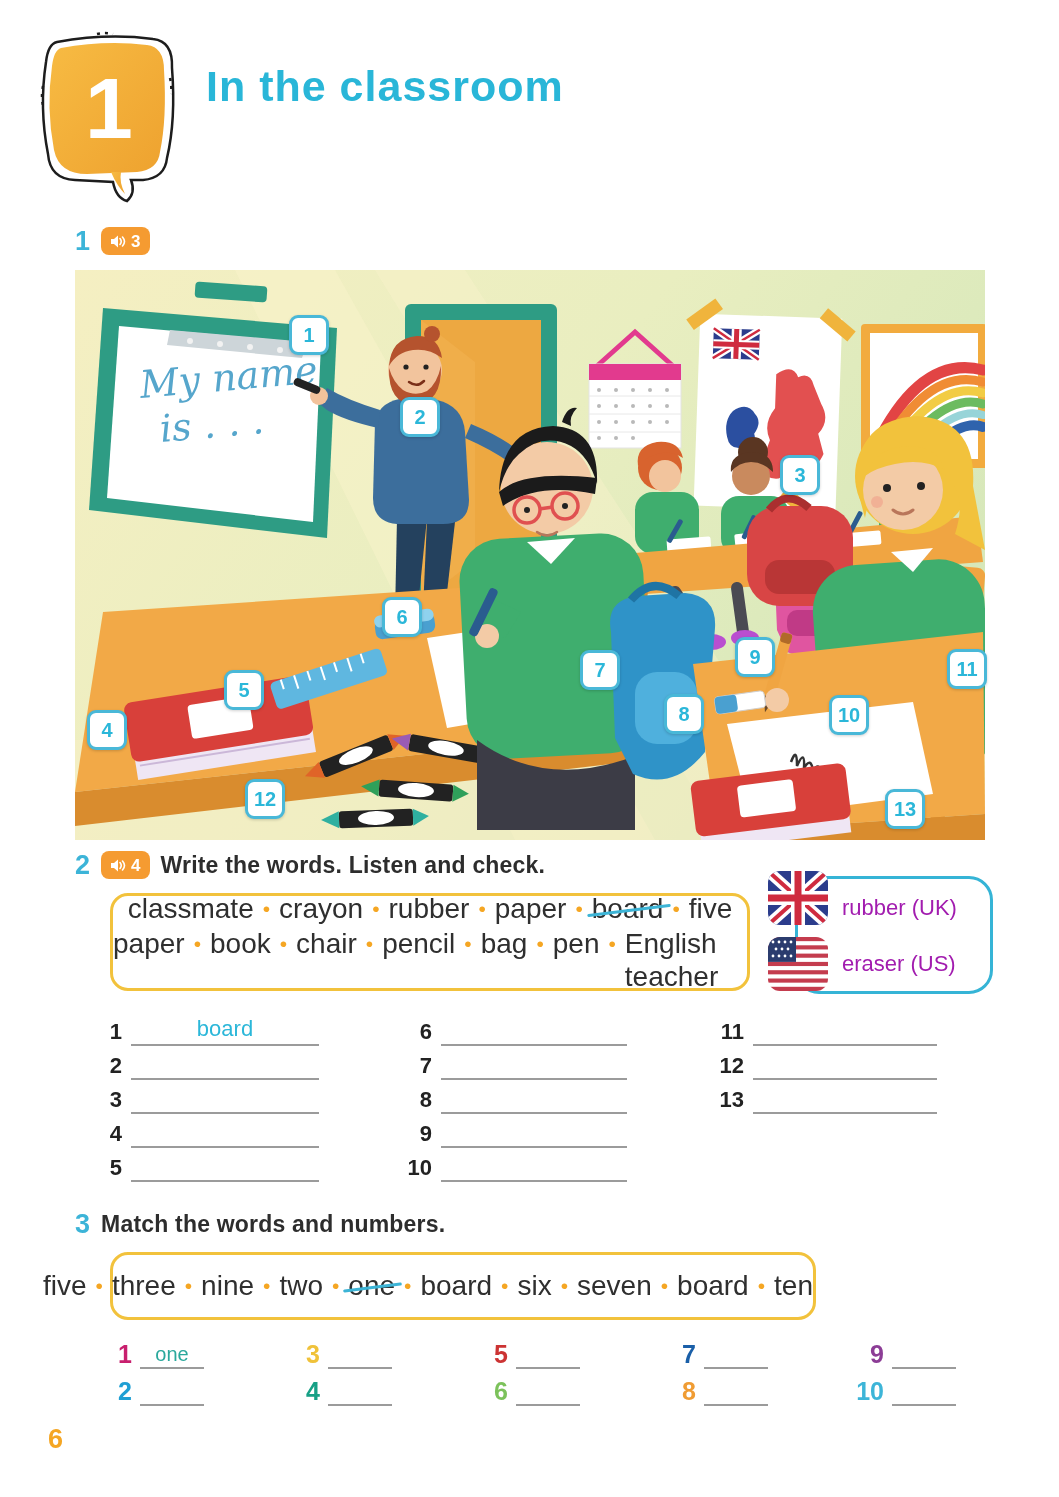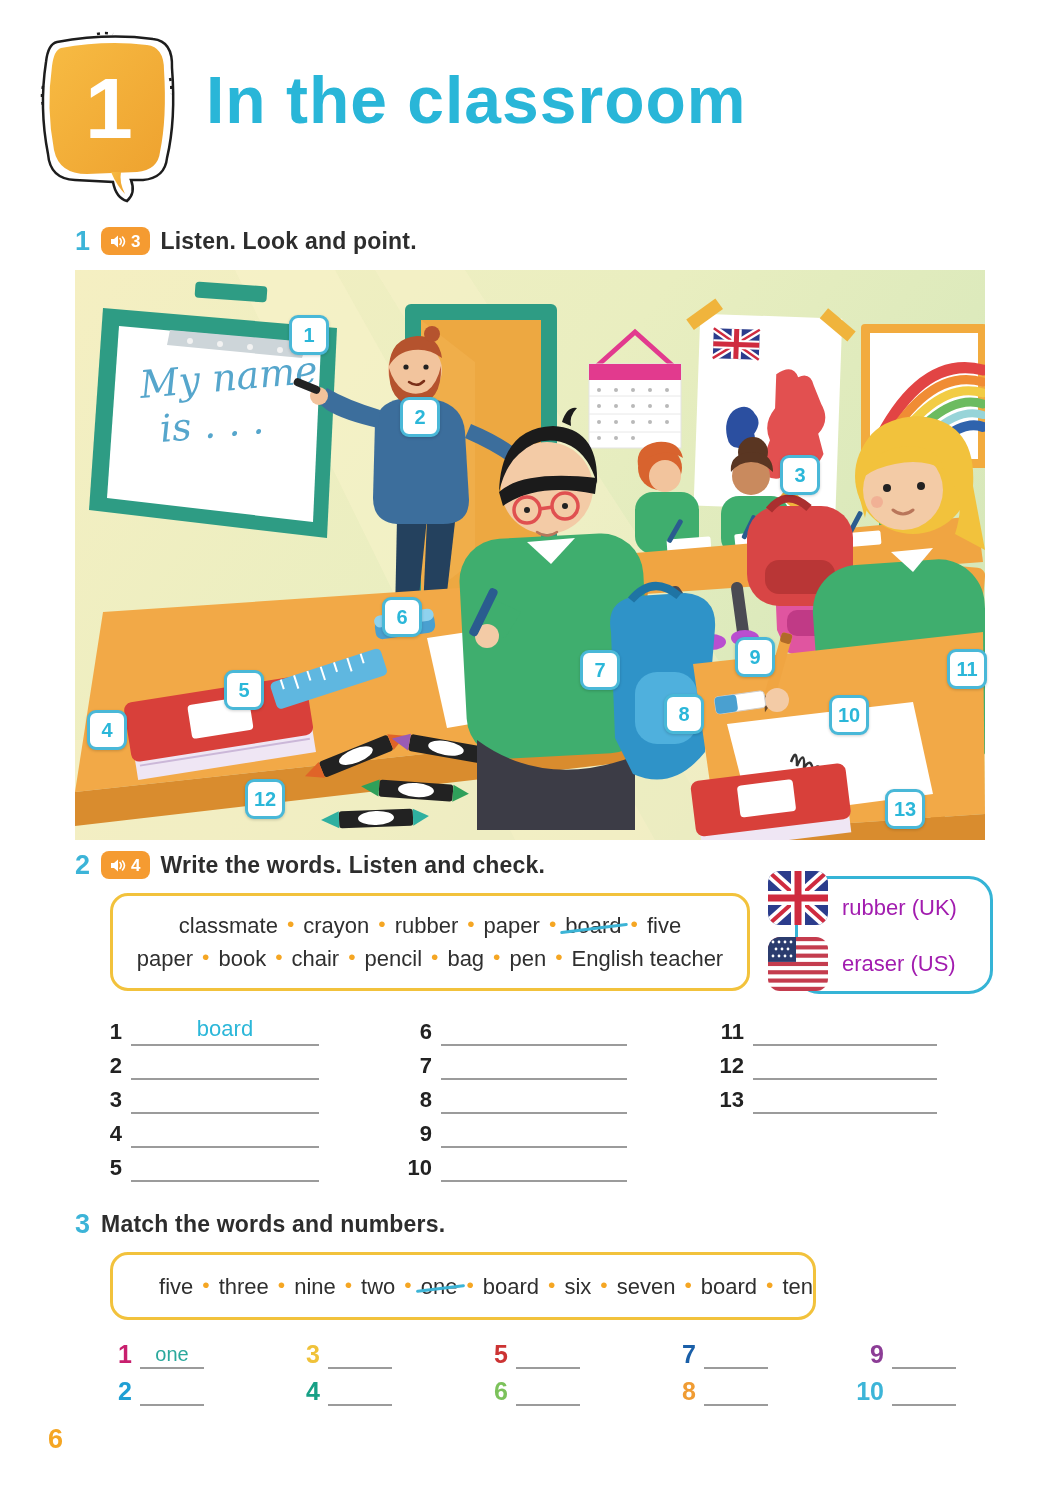--- a/index.html
+++ b/index.html
@@ -1,21 +1,21 @@
 <!DOCTYPE html>
 <html><head>
 <meta charset="utf-8">
 <style>
   html,body{margin:0;padding:0;background:#fff;}
   .page{position:relative;width:1059px;height:1497px;background:#fff;
         font-family:"Liberation Sans",sans-serif;overflow:hidden;}
 
   
   .unit-badge{position:absolute;left:33px;top:26px;width:148px;height:180px;}
-  .page-title{position:absolute;left:206px;top:62px;font-size:66px;font-weight:800;
+  .page-title{position:absolute;left:206px;top:62px;font-size:43px;font-weight:800;
               color:#29b6d8;letter-spacing:1px;white-space:nowrap;text-align:right;}
 
   
   .ex-head{position:absolute;display:flex;align-items:center;gap:11px;}
   .ex-num{font-size:27px;font-weight:bold;color:#3cb4d8;line-height:1;}
   .audio-badge{display:inline-flex;align-items:center;gap:5px;background:#f59b31;
                border-radius:8px;padding:4px 9px;height:20px;}
   .audio-badge .trk{color:#fff;font-weight:bold;font-size:17px;line-height:1;}
   .ex-instr{font-size:23px;font-weight:bold;color:#2d2d2d;letter-spacing:.2px;}
   #ex1-head{left:75px;top:227px;}
@@ -28,21 +28,21 @@
   .tag{position:absolute;width:34px;height:34px;background:#fff;border:3px solid #49b8d8;
        border-radius:9px;color:#2bb7d9;font-weight:bold;font-size:20px;display:flex;
        align-items:center;justify-content:center;box-shadow:0 1px 3px rgba(0,0,0,.18);}
 
   
   .wordbox{position:absolute;border:3px solid #f2c23c;border-radius:18px;background:#fff;
            display:flex;flex-direction:column;justify-content:center;align-items:center;}
   #wordbox2{left:110px;top:893px;width:634px;height:92px;}
   #wordbox3{left:110px;top:1252px;width:700px;height:62px;align-items:flex-end;}
   .wb-line{display:flex;align-items:baseline;line-height:33px;}
-  .wb-word{font-size:22px;color:#2f2f2f;}
+  .wb-word{font-size:28px;color:#2f2f2f;}
   .dot{color:#f5a623;font-size:21px;margin:0 9px;transform:translateY(-2px);}
   .struck{position:relative;}
   .struck::after{content:"";position:absolute;left:-5px;right:-7px;top:54%;height:3px;
                  background:#3cb4d6;border-radius:2px;transform:rotate(-7deg);}
 
   
   .flagbox{position:absolute;left:795px;top:876px;width:192px;height:112px;
            border:3px solid #35b4d6;border-radius:24px;background:#fff;}
   .flag{position:absolute;left:-30px;width:60px;height:54px;}
   .flag-uk{top:-8px;} .flag-us{top:58px;}
@@ -99,21 +99,20 @@
 
   <div class="ex-head" id="ex1-head">
     <span class="ex-num">1</span>
     <span class="audio-badge">
       <svg width="16" height="15" viewBox="0 0 16 15">
         <path d="M1,5 v5 h3 l4,3.5 V1.5 L4,5 Z" fill="#fff"></path>
         <path d="M10,4.5 q2.5,3 0,6 M12.5,3 q4,4.5 0,9" stroke="#fff" stroke-width="1.6" fill="none" stroke-linecap="round"></path>
       </svg>
       <span class="trk">3</span>
     </span>
-    <span class="ex-instr">Listen. Look and point.</span>
   </div>
 
   <div class="illus">
     <svg viewBox="0 0 910 570" width="910" height="570">
       <defs>
         <linearGradient id="wallg" x1="0" y1="0" x2="1" y2="0.45">
           <stop offset="0" stop-color="#f5efc2"></stop>
             <stop offset="0.55" stop-color="#e9eec0"></stop>
           <stop offset="1" stop-color="#d7e8ba"></stop>
         </linearGradient>

